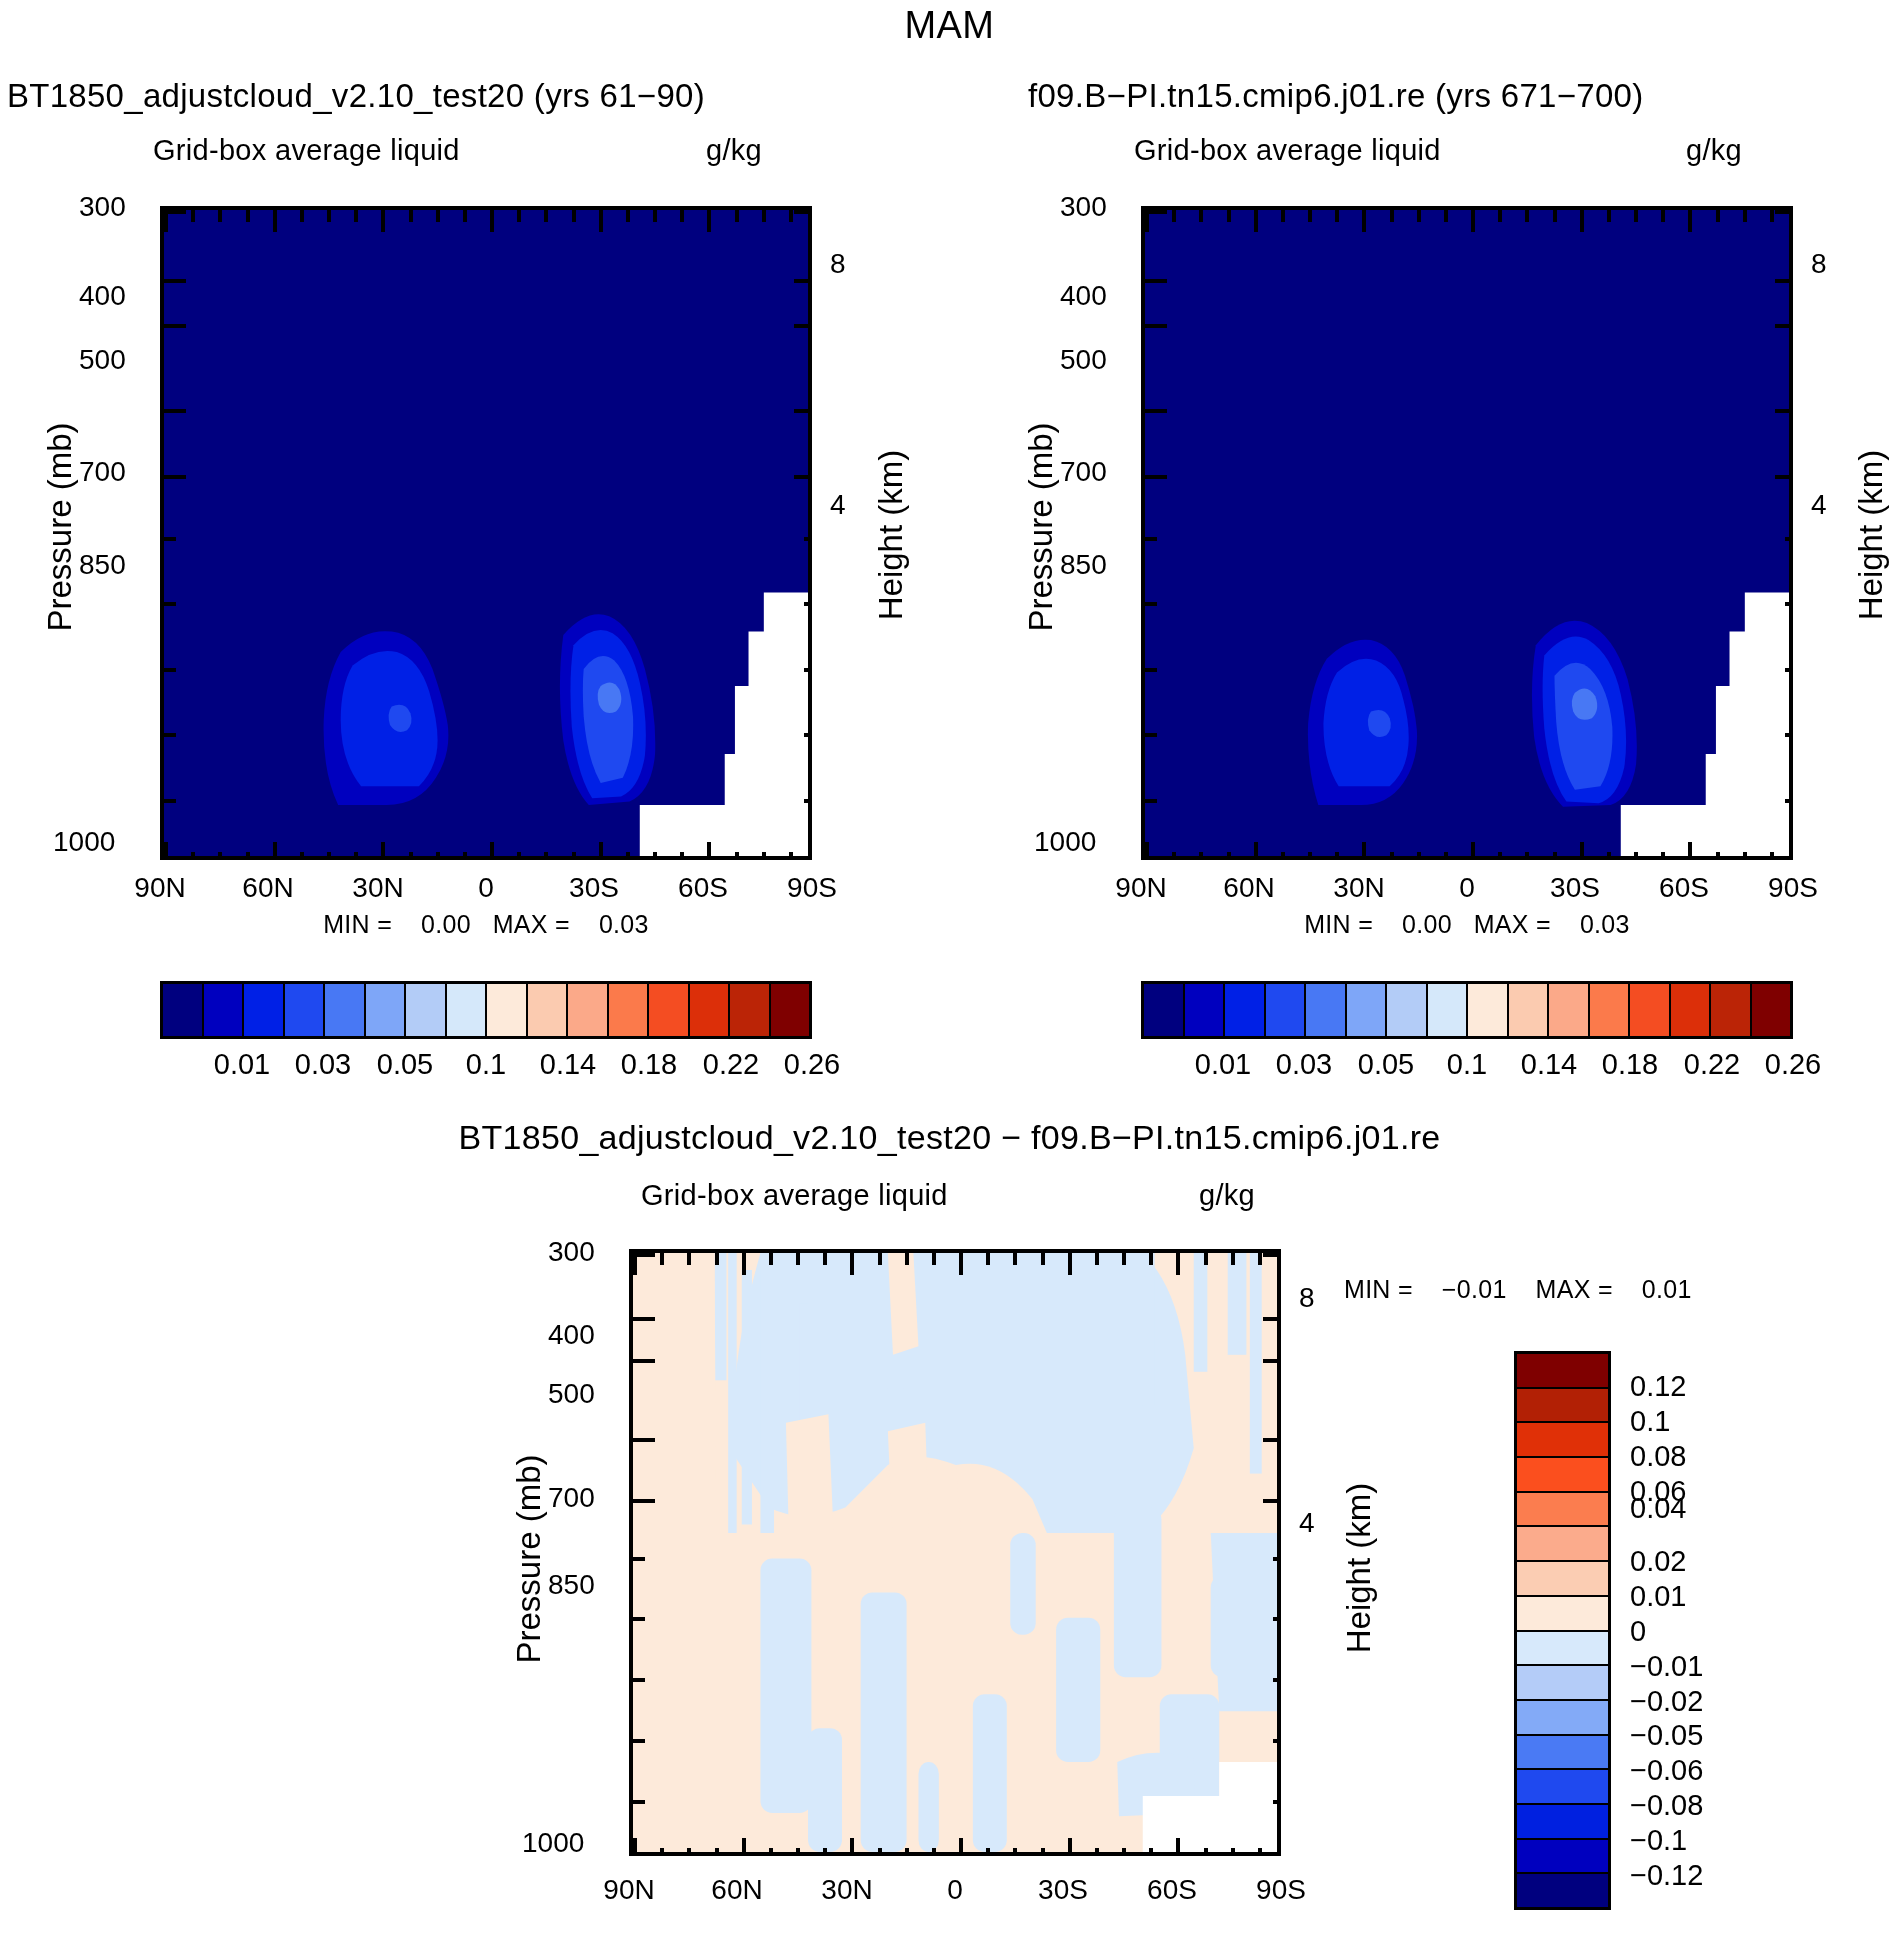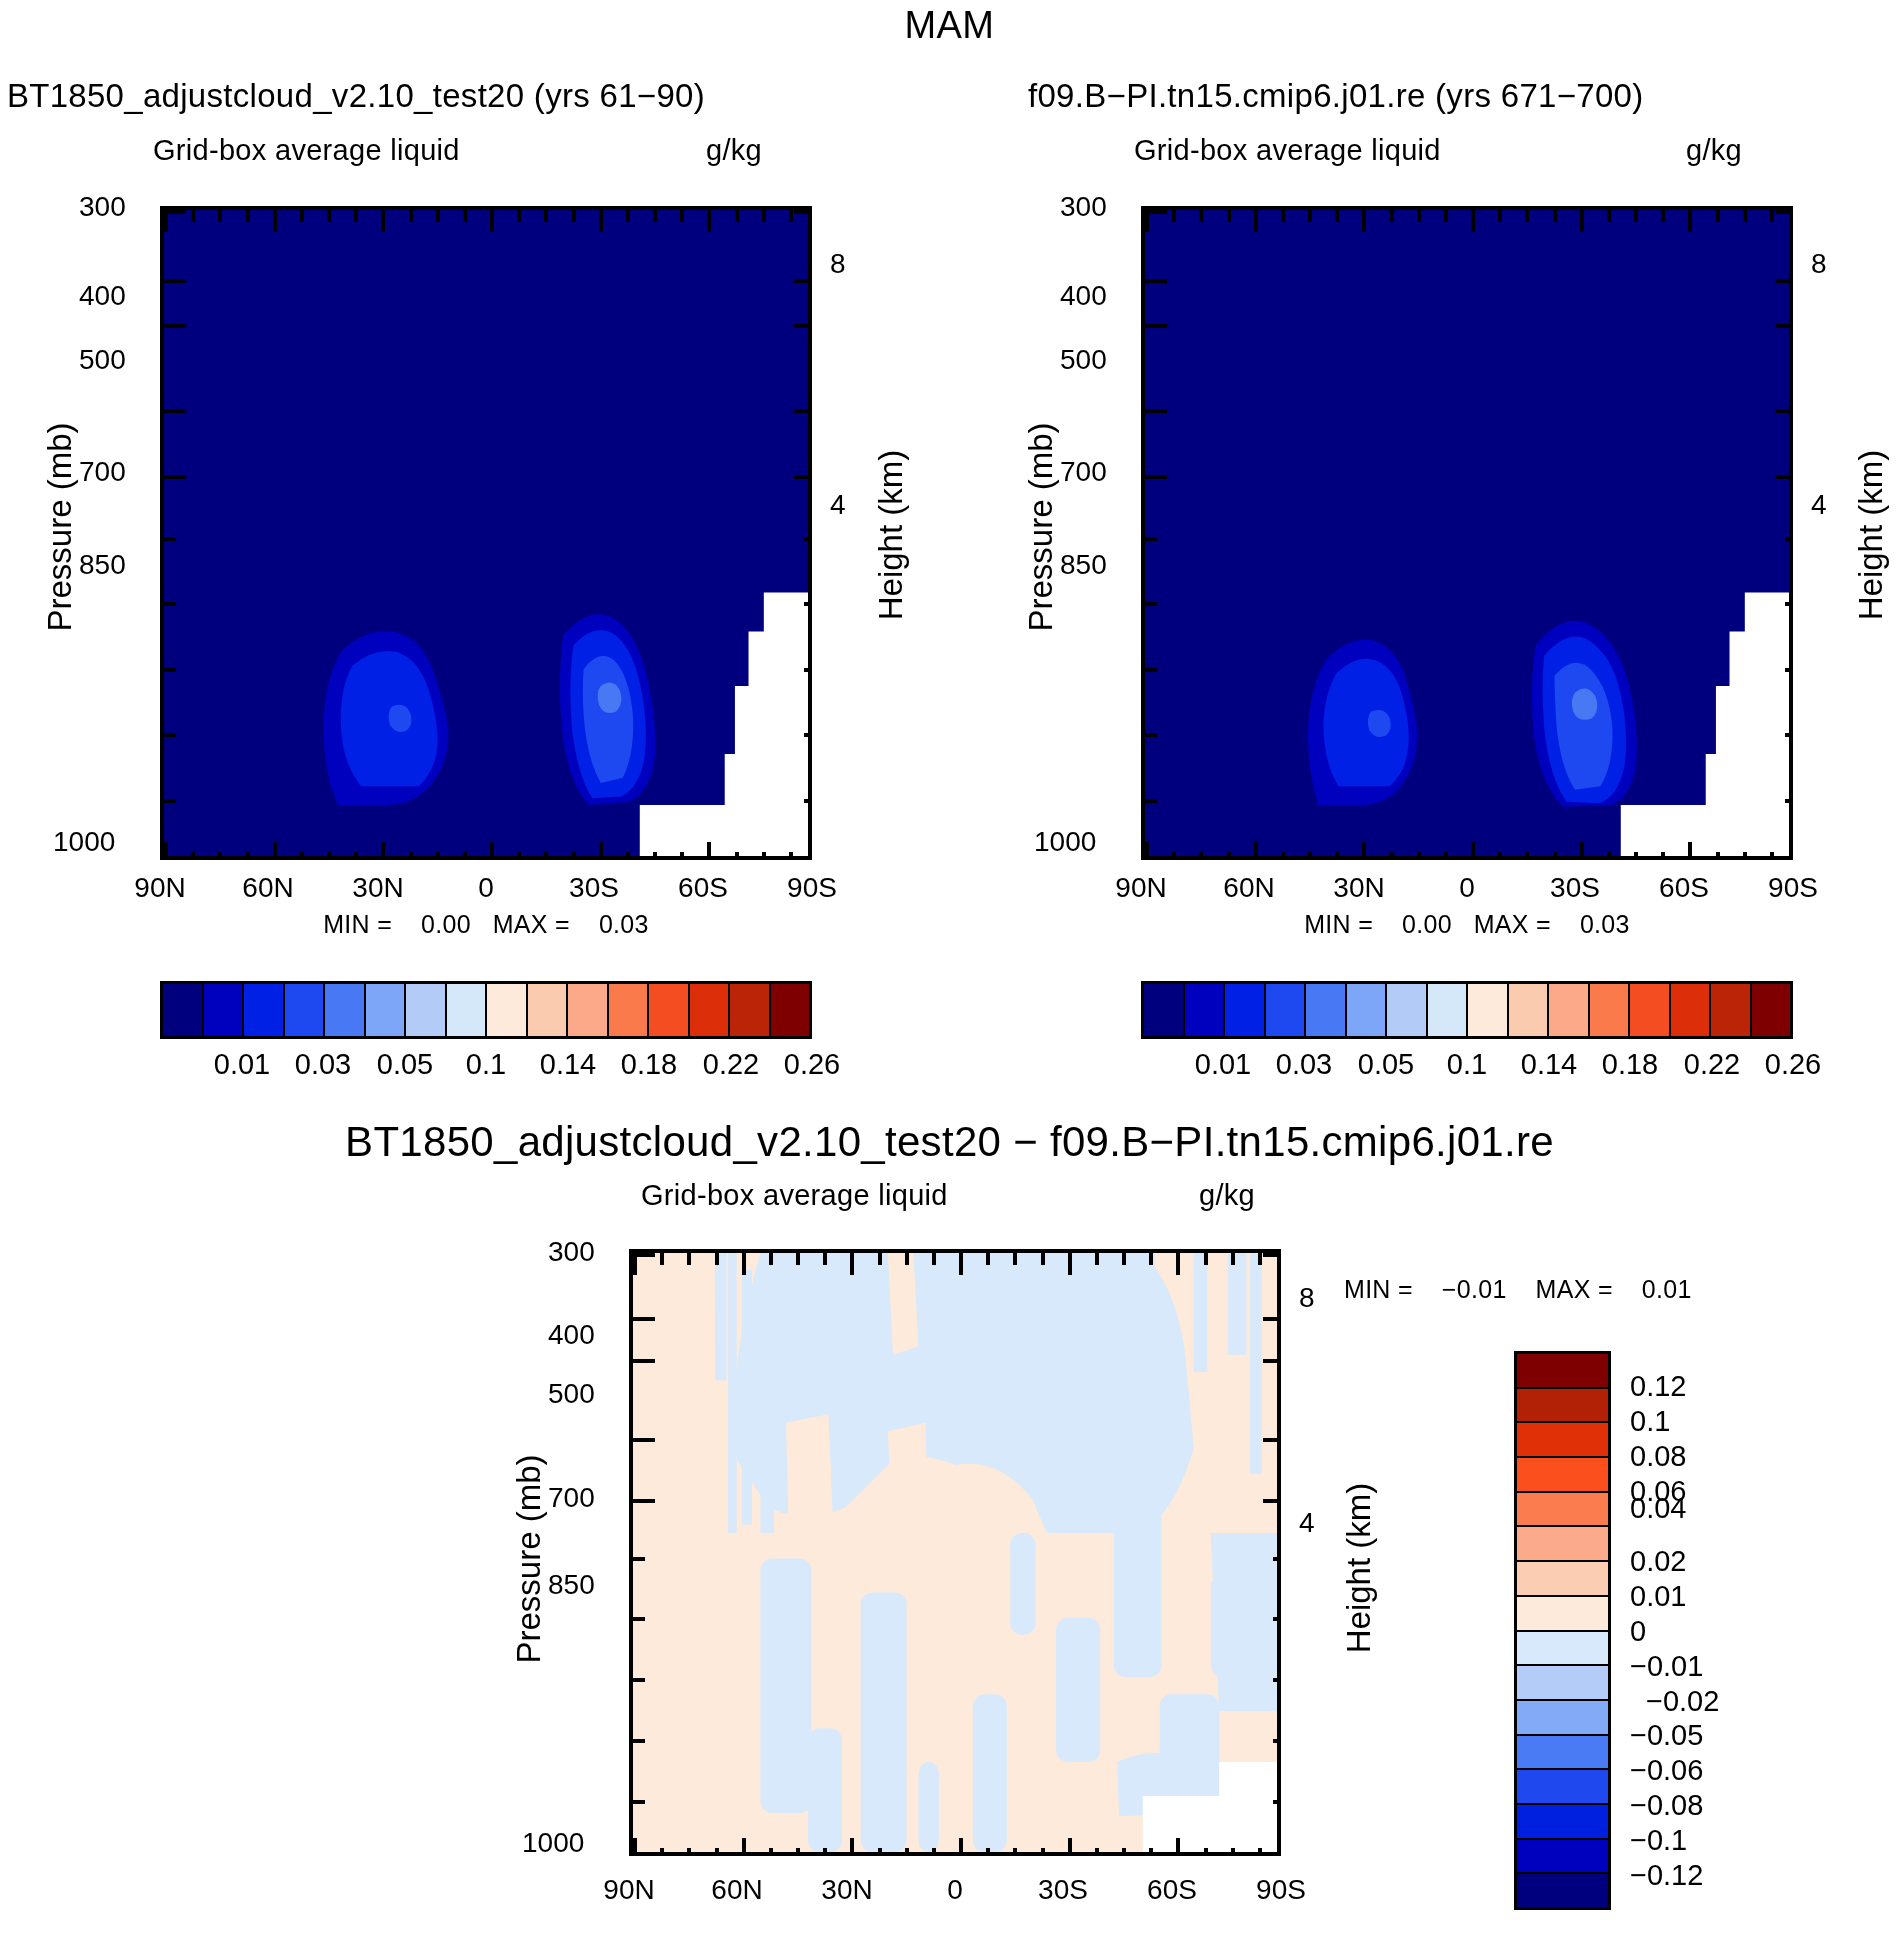--- a/index.html
+++ b/index.html
@@ -8,21 +8,21 @@
   .abs{position:absolute;}
   .ctr{text-align:center;}
   .nowrap{white-space:nowrap;}
 
   
   .t-main{font-size:38px;letter-spacing:0.4px;}
   .t-panel{font-size:33px;letter-spacing:0.3px;}
   .t-sub{font-size:29px;letter-spacing:0.3px;}
   .t-tick{font-size:28px;}
   .t-minmax{font-size:25px;letter-spacing:0.3px;}
-  .t-difftitle{font-size:42px;letter-spacing:0.3px;}
+  .t-difftitle{font-size:34px;letter-spacing:0.3px;}
 
   
   .plotbox{position:absolute;box-sizing:border-box;border:4.3px solid #000;background:#fff;overflow:hidden;}
   .fill{position:absolute;left:0;top:0;width:100%;height:100%;}
 
   
   .tick{position:absolute;background:#000;}
 
   .axlabel-v{position:absolute;font-size:33px;transform-origin:center center;}
   .axlabel-v.left{transform:rotate(-90deg);}
@@ -544,20 +544,20 @@
 <div class="cbar-v-labels" id="cbarlab-df" style="left:1630px;top:1351px;width:198px;height:559px;">
     <span style="top: 35px; left: 0px;">0.12</span>
     <span style="top: 70px; left: 0px;">0.1</span>
     <span style="top: 105px; left: 0px;">0.08</span>
     <span style="top: 140px; left: 0px;">0.06</span>
     <span style="top: 157px; left: 0px;">0.04</span>
     <span style="top: 210px; left: 0px;">0.02</span>
     <span style="top: 245px; left: 0px;">0.01</span>
     <span style="top: 280px; left: 0px;">0</span>
     <span style="top: 315px; left: 0px;">−0.01</span>
-    <span style="top: 350px; left: 0px; margin-left: 16px;">−0.02</span>
+    <span style="top: 350px; left: 0px;">−0.02</span>
     <span style="top: 384px; left: 0px;">−0.05</span>
     <span style="top: 419px; left: 0px;">−0.06</span>
     <span style="top: 454px; left: 0px;">−0.08</span>
     <span style="top: 489px; left: 0px;">−0.1</span>
     <span style="top: 524px; left: 0px;">−0.12</span>
   </div>
 
 
 </body></html>

